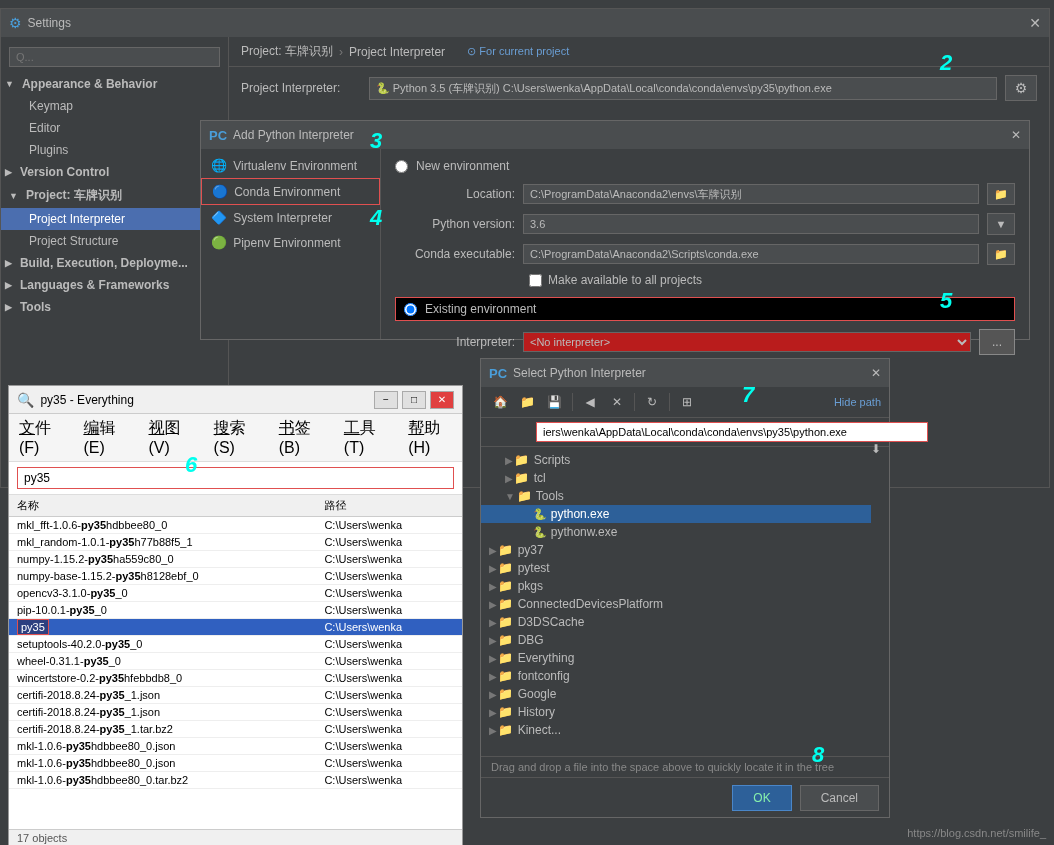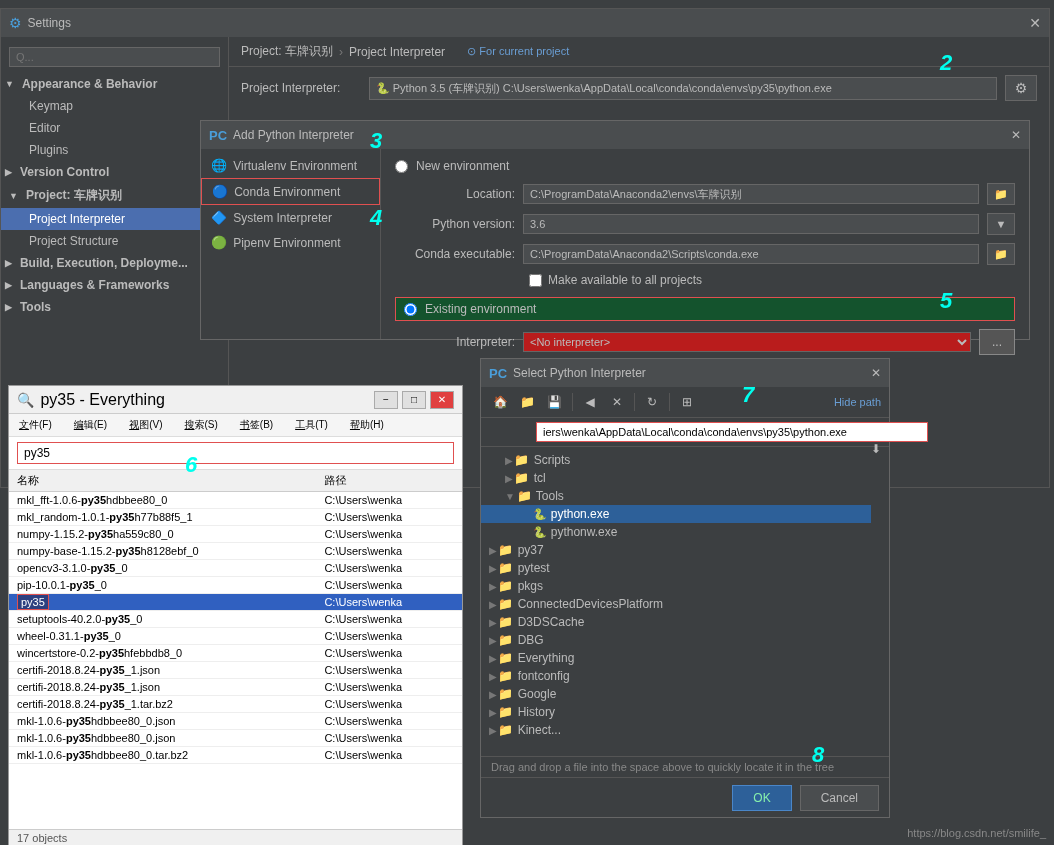--- a/index.html
+++ b/index.html
@@ -218,21 +218,21 @@
       font-size: 11px;
       display: flex; align-items: center; justify-content: center;
     }
     .checkbox-row {
       display: flex; align-items: center; gap: 6px; margin-bottom: 10px;
     }
     .existing-radio-row {
       display: flex; align-items: center; gap: 8px; margin-bottom: 8px;
       border: 1px solid #e05050;
       padding: 4px 8px;
-      background: #14532d;
+      background: #000000;
     }
     .interpreter-select-row {
       display: flex; align-items: center; gap: 8px;
     }
     .dots-btn {
       width: 36px; height: 26px;
       background: #555;
       border: 1px solid #888;
       cursor: pointer;
       color: #bbb;
@@ -255,32 +255,32 @@
     .everything-titlebar {
       background: #f0f0f0;
       height: 28px;
       display: flex; align-items: center;
       padding: 0 8px;
       justify-content: space-between;
       border-bottom: 1px solid #ccc;
     }
     .everything-title-left { display: flex; align-items: center; gap: 6px; }
     .everything-icon { color: #d04040; font-size: 14px; }
-    .everything-title { font-size: 16px; }
+    .everything-title { font-size: 12px; }
     .win-controls { display: flex; gap: 4px; }
     .win-btn { width: 24px; height: 18px; background: #e0e0e0; border: 1px solid #aaa; cursor: pointer; display: flex; align-items: center; justify-content: center; font-size: 10px; }
     .win-btn.close { background: #e04040; color: #fff; }
 
     .everything-menubar {
       background: #f5f5f5;
       padding: 2px 6px;
       border-bottom: 1px solid #ddd;
       display: flex; gap: 14px;
     }
-    .menu-item { cursor: pointer; color: #000; padding: 2px 4px; font-size: 10px; }
+    .menu-item { cursor: pointer; color: #000; padding: 2px 4px; font-size: 16px; }
     .menu-item .underline { text-decoration: underline; }
 
     .everything-search-row {
       padding: 5px 8px;
       border-bottom: 1px solid #ddd;
     }
     .everything-search-input {
       width: 100%;
       border: 1px solid #e05050;
       padding: 3px 6px;

